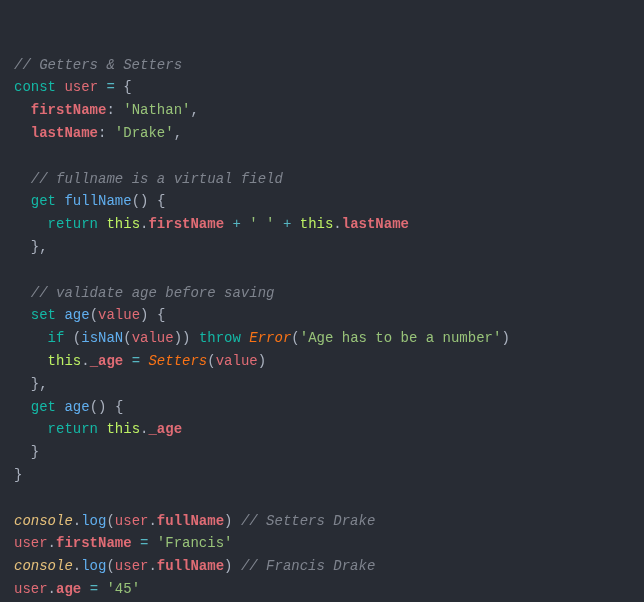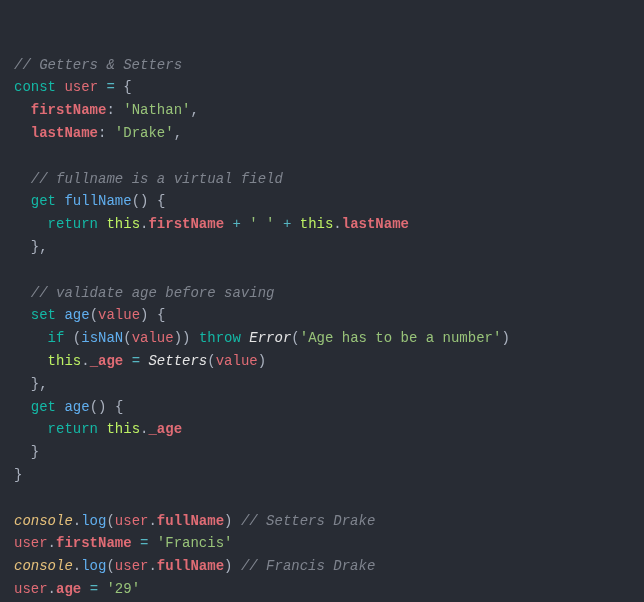--- a/index.html
+++ b/index.html
@@ -16,21 +16,21 @@
   }
   .comment   { color: #7f848e; font-style: italic; }
   .keyword   { color: #14b8a6; }
   .ident     { color: #e06c75; text-align: center; }
   .prop      { color: #e06c75; font-weight: bold; }
   .func      { color: #61afef; }
   .string    { color: #98c379; margin-top: 17px; }
   .punct     { color: #abb2bf; }
   .op        { color: #56b6c2; }
   .this      { color: #bef264; }
-  .funcital  { color: #e5e5e5; font-style: italic; margin-top: 48px; }
+  .funcital  { color: #f97316; font-style: italic; margin-top: 48px; }
   .console   { color: #e5c07b; font-style: italic; }
 </style>
 </head>
 <body>
 
 <div><span class="comment">// Getters &amp; Setters</span>
 <span class="keyword">const</span> <span class="ident">user</span> <span class="op">=</span> <span class="punct">{</span>
   <span class="prop">firstName</span><span class="punct">:</span> <span class="string">'Nathan'</span><span class="punct">,</span>
   <span class="prop">lastName</span><span class="punct">:</span> <span class="string">'Drake'</span><span class="punct">,</span>
 
@@ -45,16 +45,16 @@
     <span class="this">this</span><span class="punct">.</span><span class="prop">_age</span> <span class="op">=</span> <span class="funcital">Setters</span><span class="punct">(</span><span class="ident">value</span><span class="punct">)</span>
   <span class="punct">}</span><span class="punct">,</span>
   <span class="keyword">get</span> <span class="func">age</span><span class="punct">(</span><span class="punct">)</span> <span class="punct">{</span>
     <span class="keyword">return</span> <span class="this">this</span><span class="punct">.</span><span class="prop">_age</span>
   <span class="punct">}</span>
 <span class="punct">}</span>
 
 <span class="console">console</span><span class="punct">.</span><span class="func">log</span><span class="punct">(</span><span class="ident">user</span><span class="punct">.</span><span class="prop">fullName</span><span class="punct">)</span> <span class="comment">// Setters Drake</span>
 <span class="ident">user</span><span class="punct">.</span><span class="prop">firstName</span> <span class="op">=</span> <span class="string">'Francis'</span>
 <span class="console">console</span><span class="punct">.</span><span class="func">log</span><span class="punct">(</span><span class="ident">user</span><span class="punct">.</span><span class="prop">fullName</span><span class="punct">)</span> <span class="comment">// Francis Drake</span>
-<span class="ident">user</span><span class="punct">.</span><span class="prop">age</span> <span class="op">=</span> <span class="string">'29'</span>
+<span class="ident">user</span><span class="punct">.</span><span class="prop">age</span> <span class="op">=</span> <span class="string">'45'</span>
  
    </div>
 
 
 </body></html>

